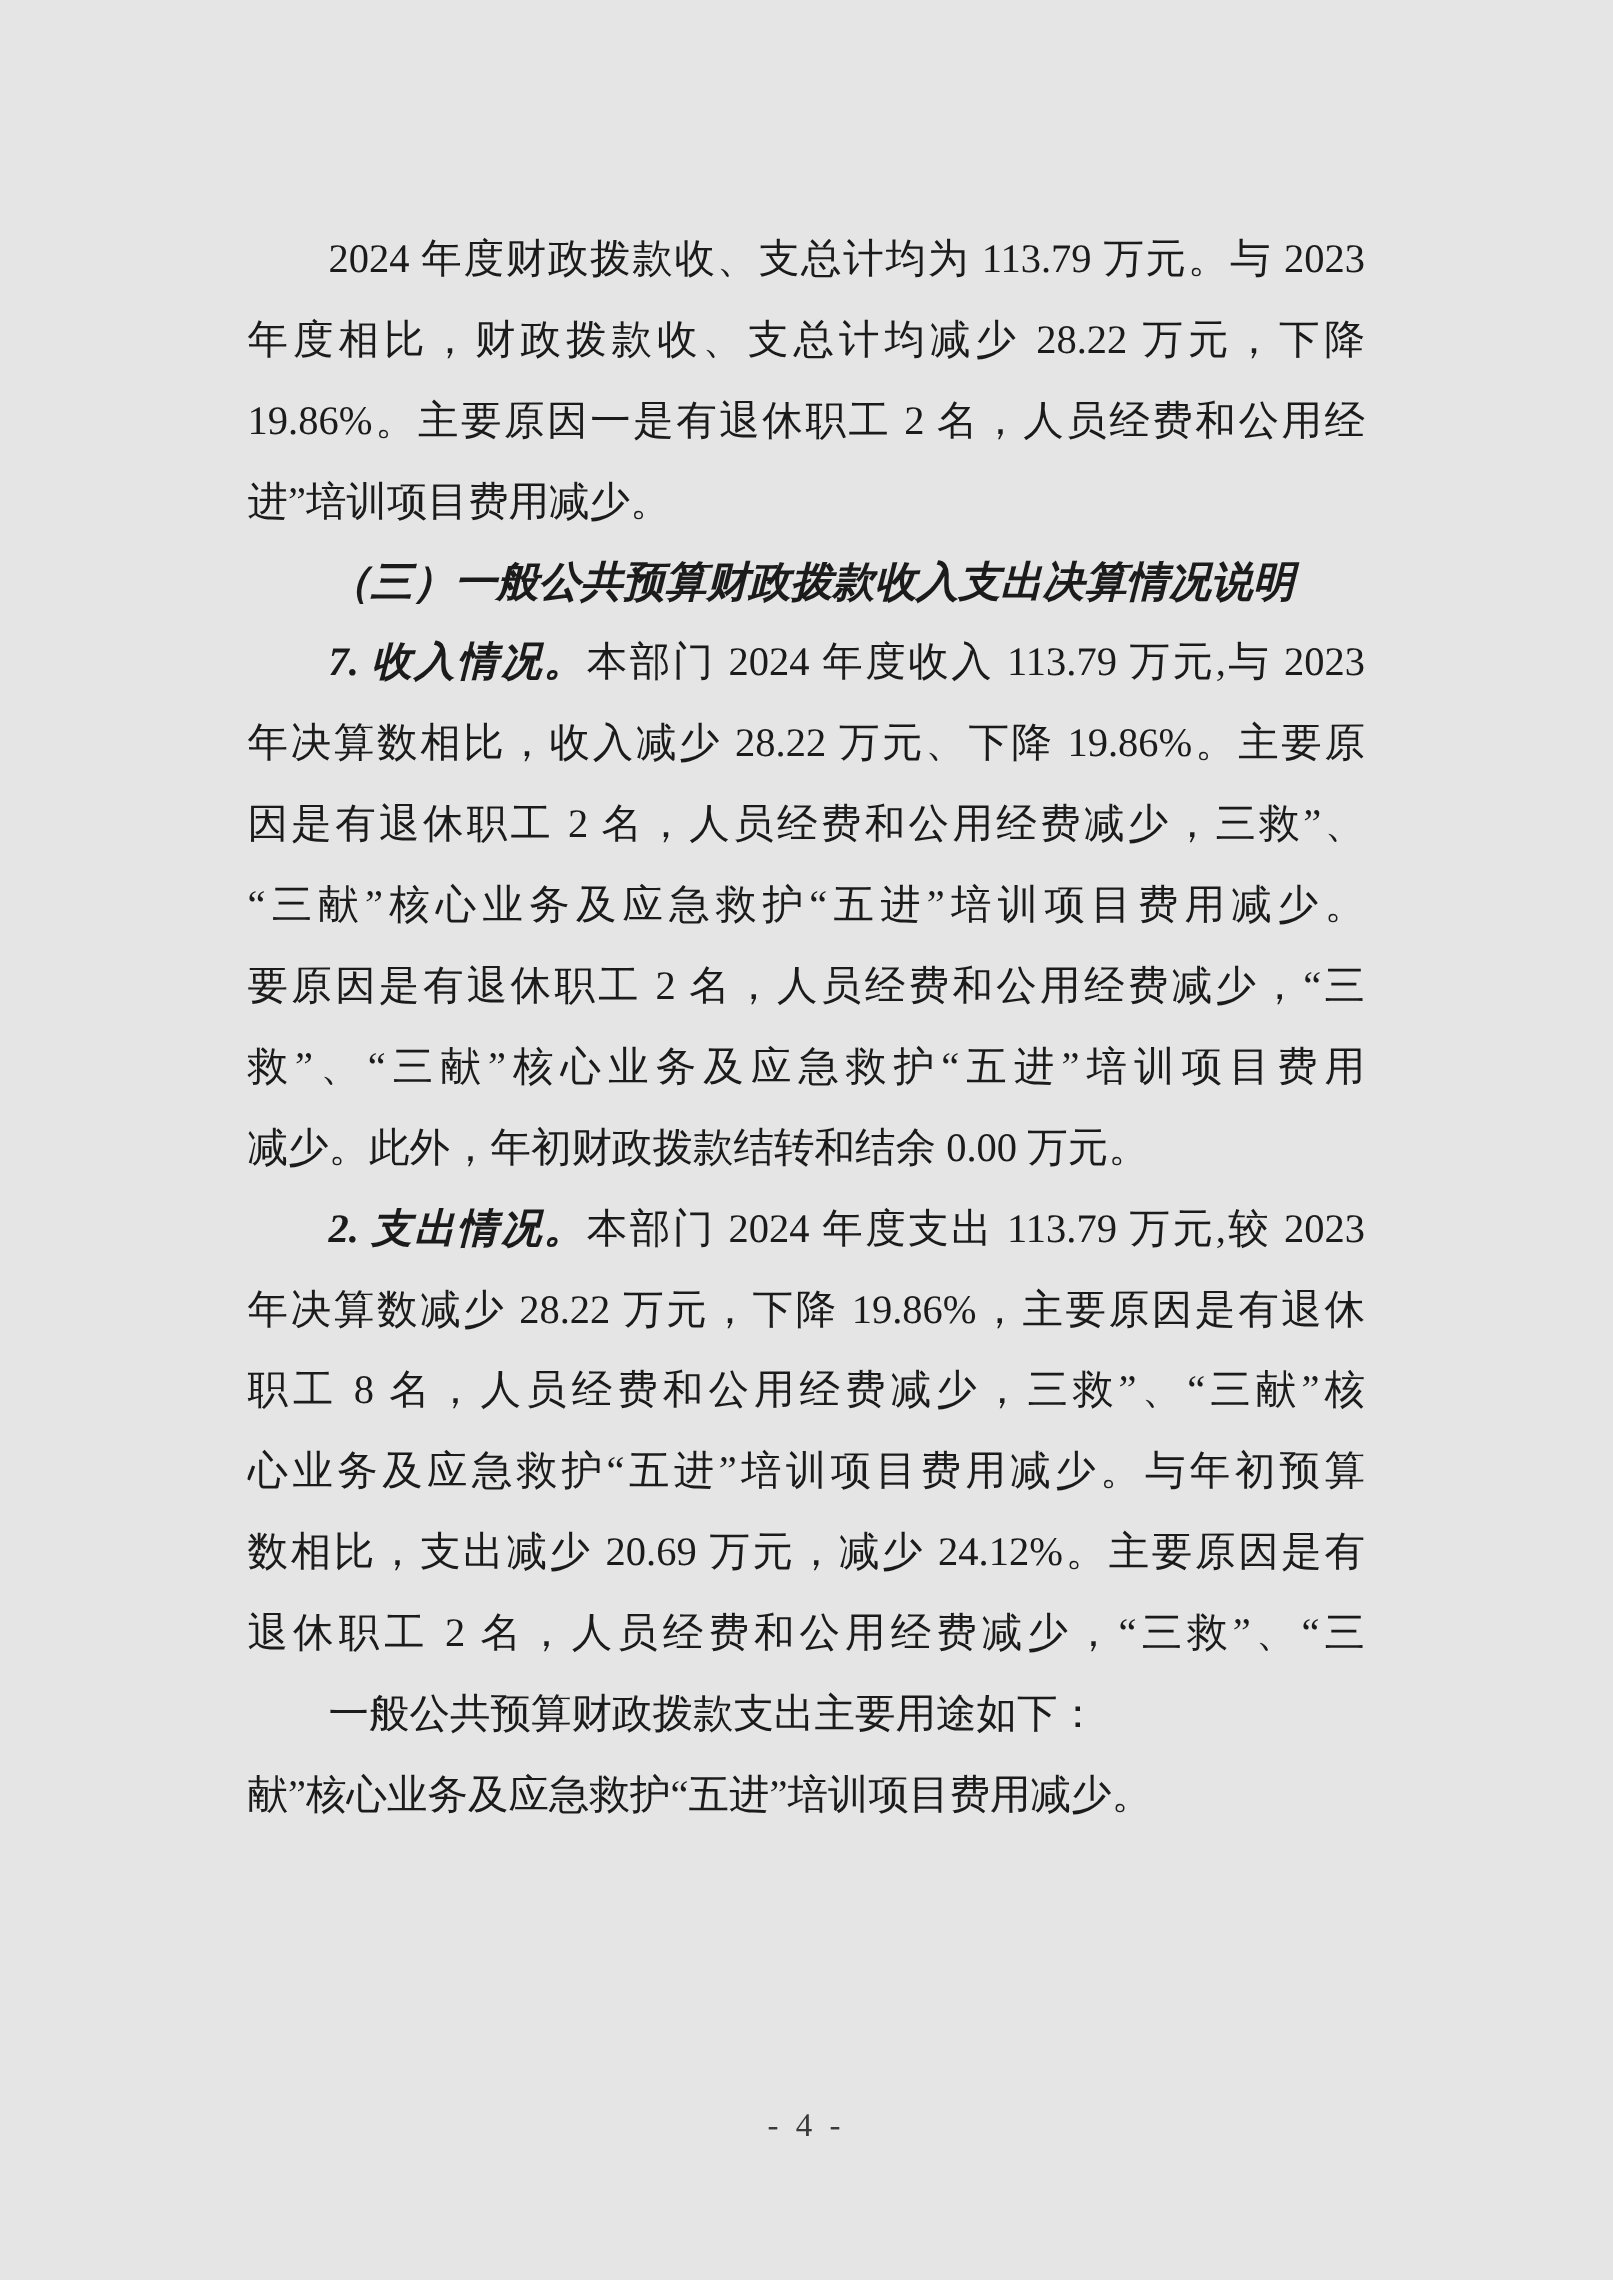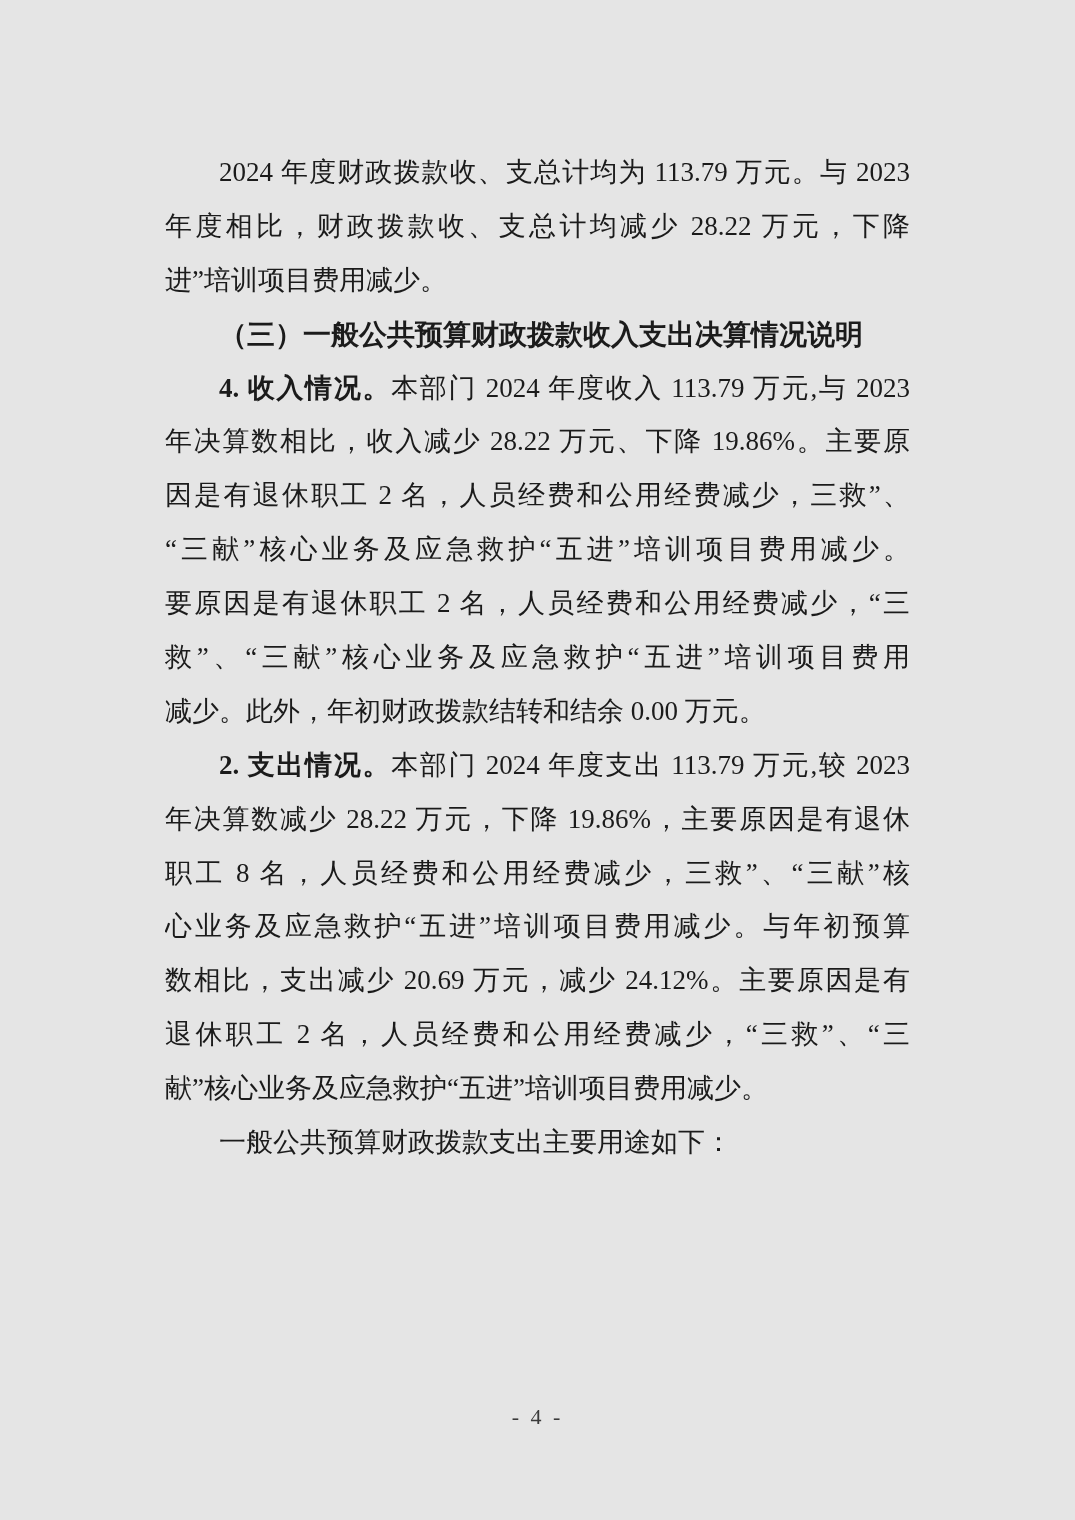--- a/index.html
+++ b/index.html
@@ -38,20 +38,21 @@
     white-space: normal;
   }
   .line.last {
     text-align-last: left;
   }
   .line.indent {
     text-indent: 54px;
   }
   .line .bold {
     font-weight: bold;
+    font-style: italic;
   }
   .line.heading {
     font-weight: bold;
     font-size: 28px;
   }
   .footer {
     position: absolute;
     left: 0;
     top: 1404px;
     width: 1075px;
@@ -61,32 +62,33 @@
     letter-spacing: 3px;
   }
 </style>
 </head>
 <body>
 
 <div class="page">
   <div class="content">
       <div class="line indent"><span>2024 年度财政拨款收、支总计均为 113.79 万元。与 2023</span></div>
       <div class="line"><span>年度相比，财政拨款收、支总计均减少 28.22 万元，下降</span></div>
+      <div class="line"><span>19.86%。主要原因一是有退休职工 2 名，人员经费和公用经</span></div>
       <div class="line last"><span>进”培训项目费用减少。</span></div>
       <div class="line last indent heading"><span class="bold">（三）一般公共预算财政拨款收入支出决算情况说明</span></div>
-      <div class="line indent"><span class="bold">4. 收入情况。</span><span>本部门 2024 年度收入 113.79 万元,与 2023</span></div>
+      <div class="line indent"><span class="bold">7. 收入情况。</span><span>本部门 2024 年度收入 113.79 万元,与 2023</span></div>
       <div class="line"><span>年决算数相比，收入减少 28.22 万元、下降 19.86%。主要原</span></div>
       <div class="line"><span>因是有退休职工 2 名，人员经费和公用经费减少，三救”、</span></div>
       <div class="line"><span>“三献”核心业务及应急救护“五进”培训项目费用减少。</span></div>
       <div class="line"><span>要原因是有退休职工 2 名，人员经费和公用经费减少，“三</span></div>
       <div class="line"><span>救”、“三献”核心业务及应急救护“五进”培训项目费用</span></div>
       <div class="line last"><span>减少。此外，年初财政拨款结转和结余 0.00 万元。</span></div>
       <div class="line indent"><span class="bold">2. 支出情况。</span><span>本部门 2024 年度支出 113.79 万元,较 2023</span></div>
       <div class="line"><span>年决算数减少 28.22 万元，下降 19.86%，主要原因是有退休</span></div>
       <div class="line"><span>职工 8 名，人员经费和公用经费减少，三救”、“三献”核</span></div>
       <div class="line"><span>心业务及应急救护“五进”培训项目费用减少。与年初预算</span></div>
       <div class="line"><span>数相比，支出减少 20.69 万元，减少 24.12%。主要原因是有</span></div>
       <div class="line"><span>退休职工 2 名，人员经费和公用经费减少，“三救”、“三</span></div>
+      <div class="line last indent"><span>一般公共预算财政拨款支出主要用途如下：</span></div>
       <div class="line last"><span>献”核心业务及应急救护“五进”培训项目费用减少。</span></div>
-      <div class="line last indent"><span>一般公共预算财政拨款支出主要用途如下：</span></div>
     </div>
   <div class="footer">- 4 -</div>
 </div>
 
 </body></html>

